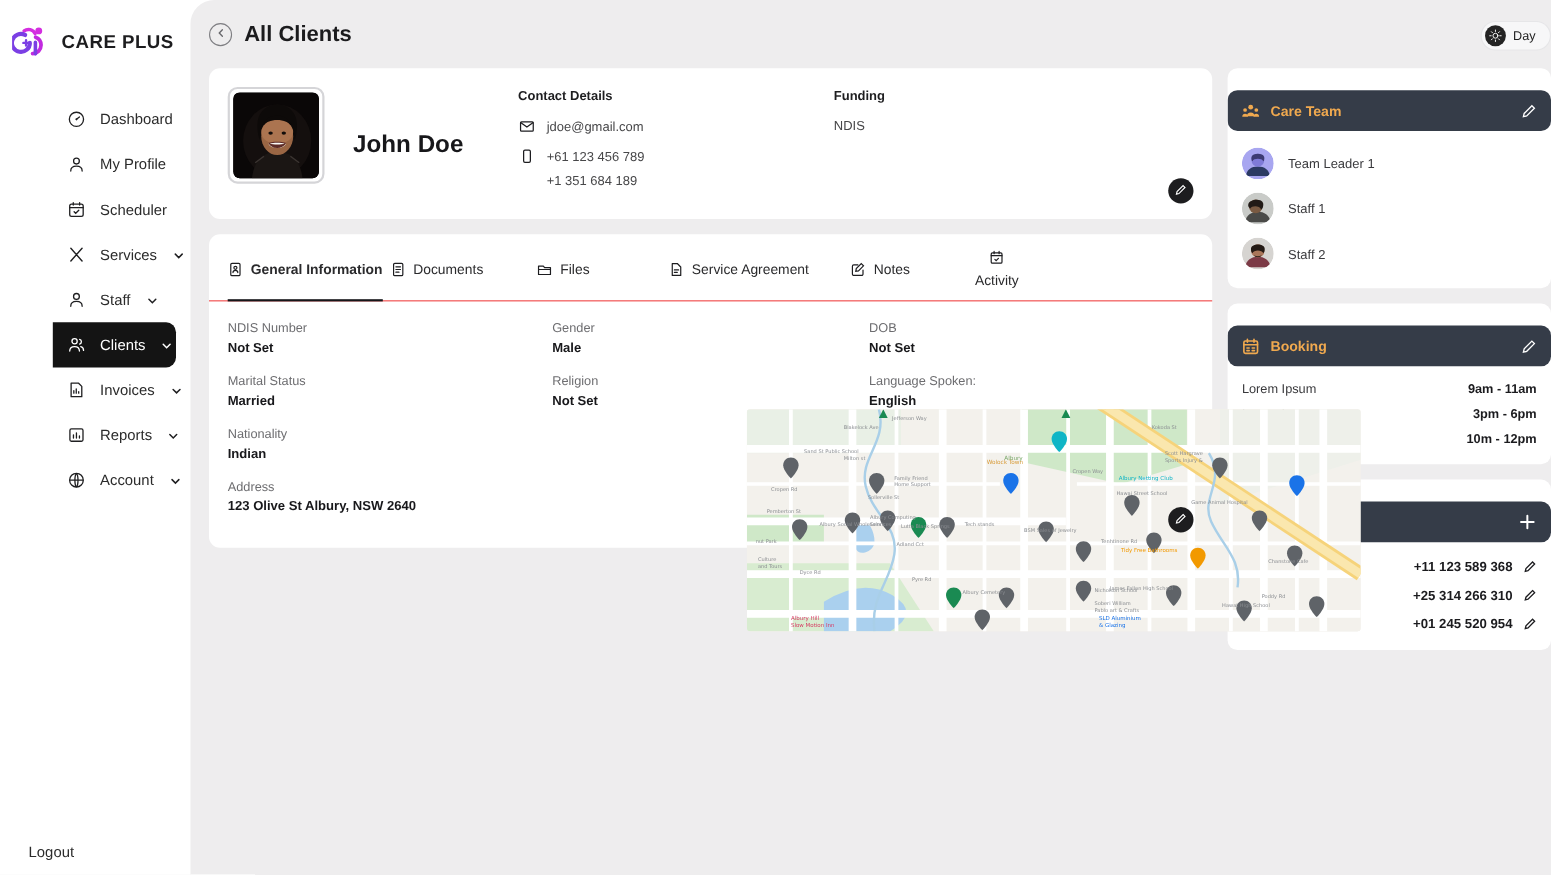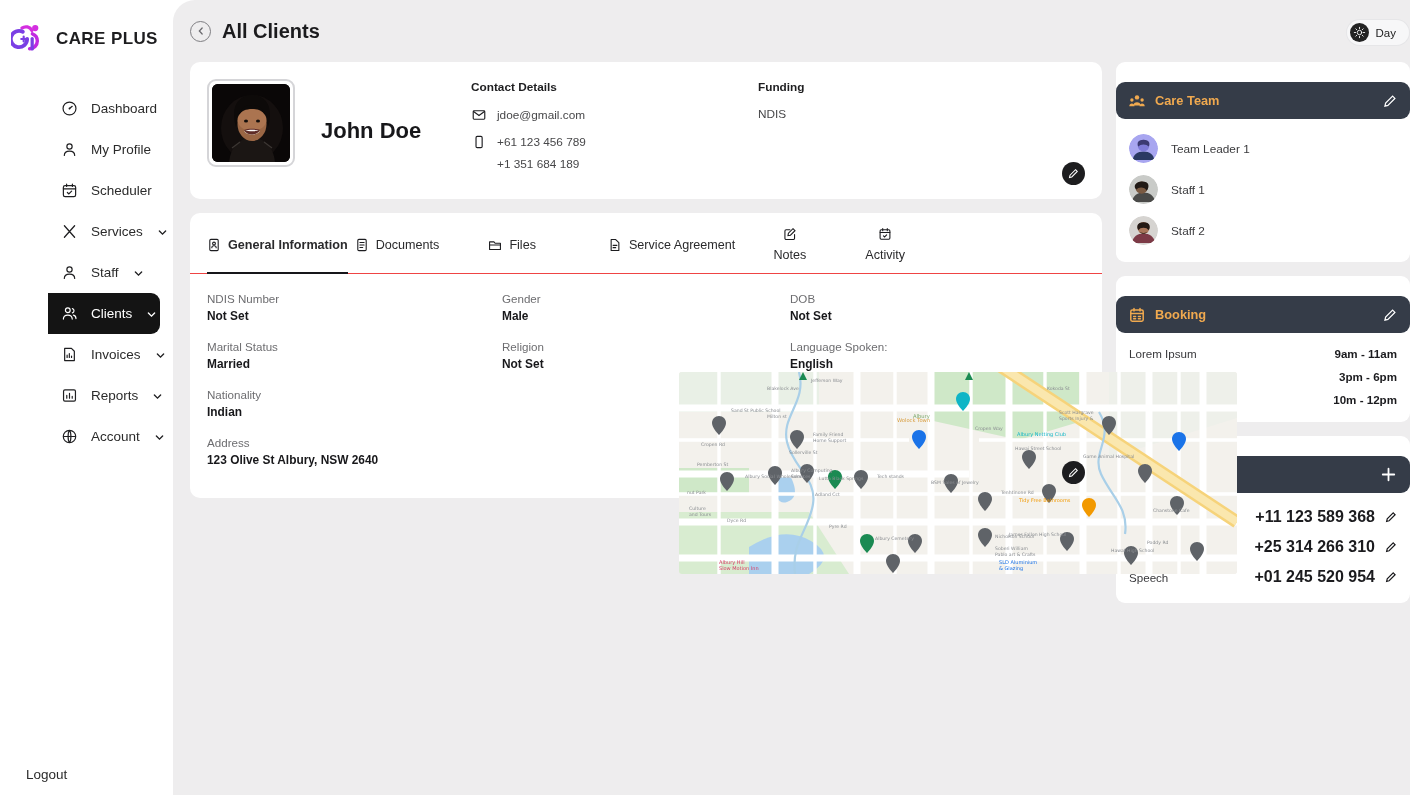--- a/index.html
+++ b/index.html
@@ -115,21 +115,21 @@
   .tabs { display: flex; padding: 13px 0 0 17px; border-bottom: 1px solid #ef4444; }
   .tab {
     display: flex; align-items: center; gap: 7px; cursor: pointer;
     font-size: 12.6px; color: #2a2a2c; padding-bottom: 10px; margin-right: 7px;
     border-bottom: 2.2px solid transparent; position: relative; top: 1px;
   }
   .tab.active { font-weight: bold; border-bottom-color: #16161a; }
   .tab .ti { width: 14px; height: 14px; flex: 0 0 14px; display:block; }
   .tab.sp1 { margin-left: 42px; }
   .tab.sp2 { margin-left: 65px; }
-  .tab.sp3 { margin-left: 31px; flex-direction: column; }
+  .tab.sp3 { margin-left: 31px; }
   .tab.sp4 { margin-left: 52px; flex-direction: column; }
 
   .info-body { display: flex; padding: 18px 17px 0 17px; position: relative; }
   .ic-col { width: 295px; flex: 0 0 295px; }
   .ic-col.c2 { width: 288px; flex: 0 0 288px; }
   .ic-col.c3 { flex: 1; }
   .fld { margin-bottom: 17px; }
   .fld-label { font-size: 11.6px; color: #6d6d70; margin-bottom: 4px; }
   .fld-value { font-size: 11.9px; font-weight: bold; color: #18181b; }
   .map-wrap {
@@ -157,21 +157,21 @@
   .book-row {
     display: flex; align-items: center; justify-content: space-between;
     padding: 5px 0; font-size: 11.6px; color: #39393c;
   }
   .book-time { font-weight: bold; color: #1b1b1e; font-size: 11.6px; }
 
   .ct-row {
     display: flex; align-items: center; padding: 6px 0;
     font-size: 11.6px; color: #39393c;
   }
-  .ct-num { margin-left: auto; font-weight: bold; color: #1b1b1e; font-size: 16px; }
+  .ct-num { margin-left: auto; font-weight: bold; color: #1b1b1e; font-size: 12px; }
   .ct-edit { margin-left: 10px; cursor: pointer; display: flex; }
 </style>
 </head>
 <body>
 
 <div class="app">
 
   <aside class="sidebar">
 
     <div class="logo-row">

